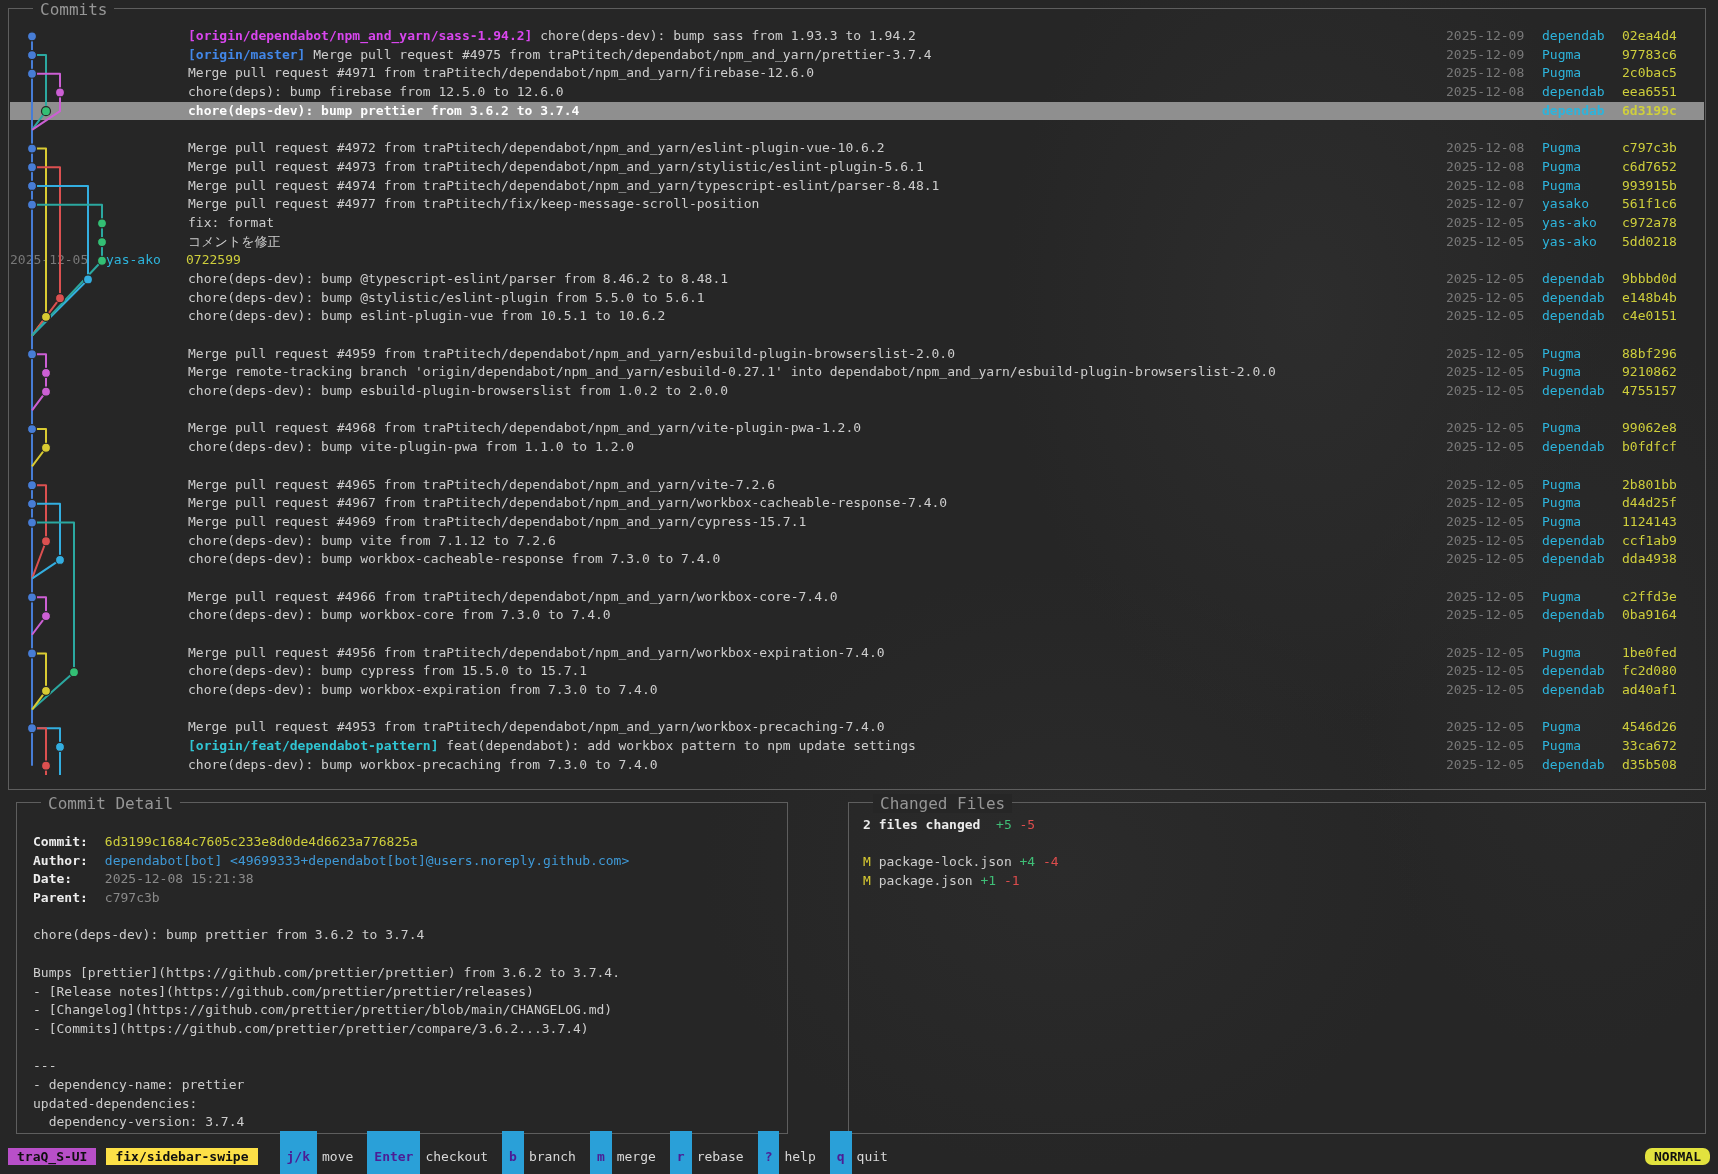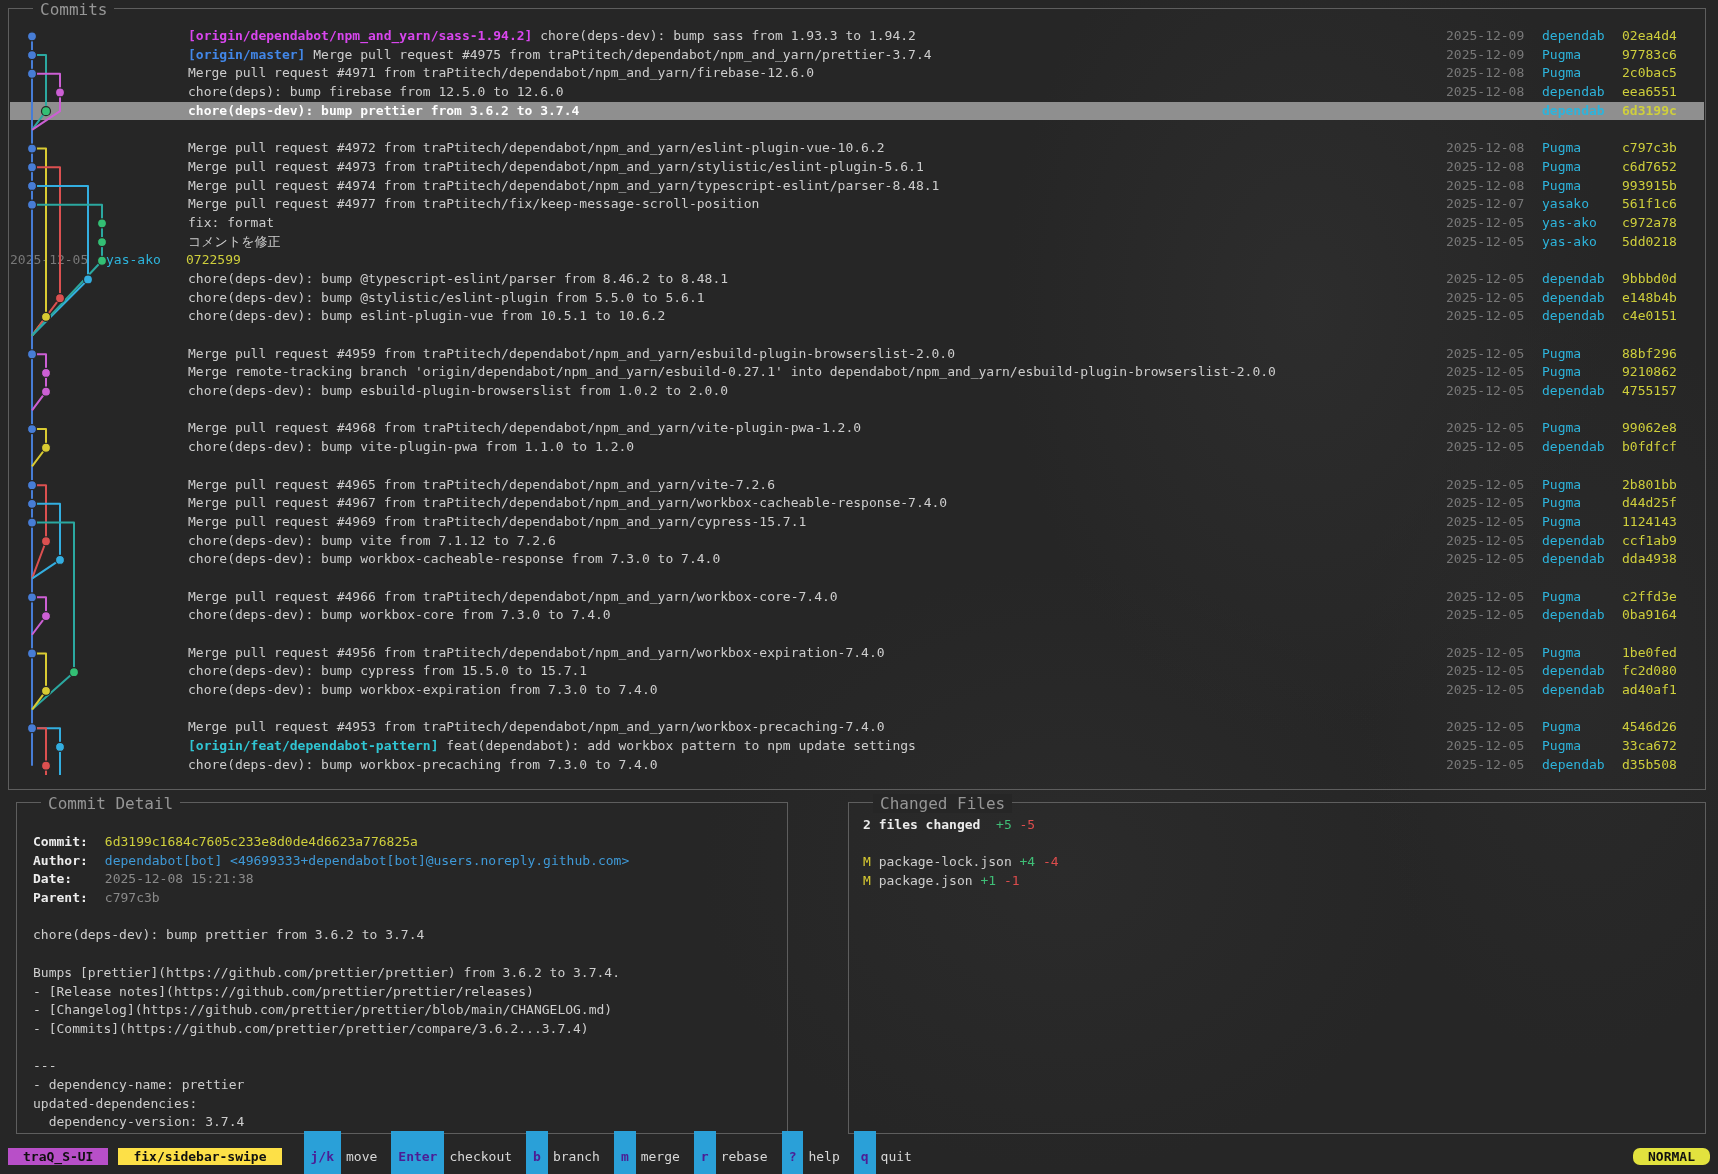--- a/index.html
+++ b/index.html
@@ -41,21 +41,21 @@
 
   #changed-panel { left:848px; top:802px; width:858px; height:332px;padding-left:28px; }
   #changed-body { position:absolute; left:14px; right:8px; top:13px; }
   .add { color:#3fbf77; }
   .del { color:#dc4c4c; }
   .fstatus { color:#d9cb32; }
   .fsummary { font-weight:bold; color:#ececec; }
 
   
   #status-bar { position:absolute; left:8px; right:8px; top:1144px; height:24px; display:flex; align-items:center; }
-  .badge { display:inline-block; padding:1px 15px; font-weight:bold; color:#101010; margin-right:10px; }
+  .badge { display:inline-block; padding:1px 9px; font-weight:bold; color:#101010; margin-right:10px; }
   .badge.repo { background:#b84fc8; }
   .badge.branch { background:#fde047; margin-right:22px; }
   .kb { display:flex; align-items:center; margin-right:14px; }
   .kb .key { background:#2aa0d8; color:#4c1d95; font-weight:bold; padding:18px 7px; }
   .kb .act { color:#d8d8d8; margin-left:5px; }
   .badge.mode { background:#e2e23e; margin:0 0 0 auto;border-radius:7px; }
 </style>
 </head>
 <body>
 

